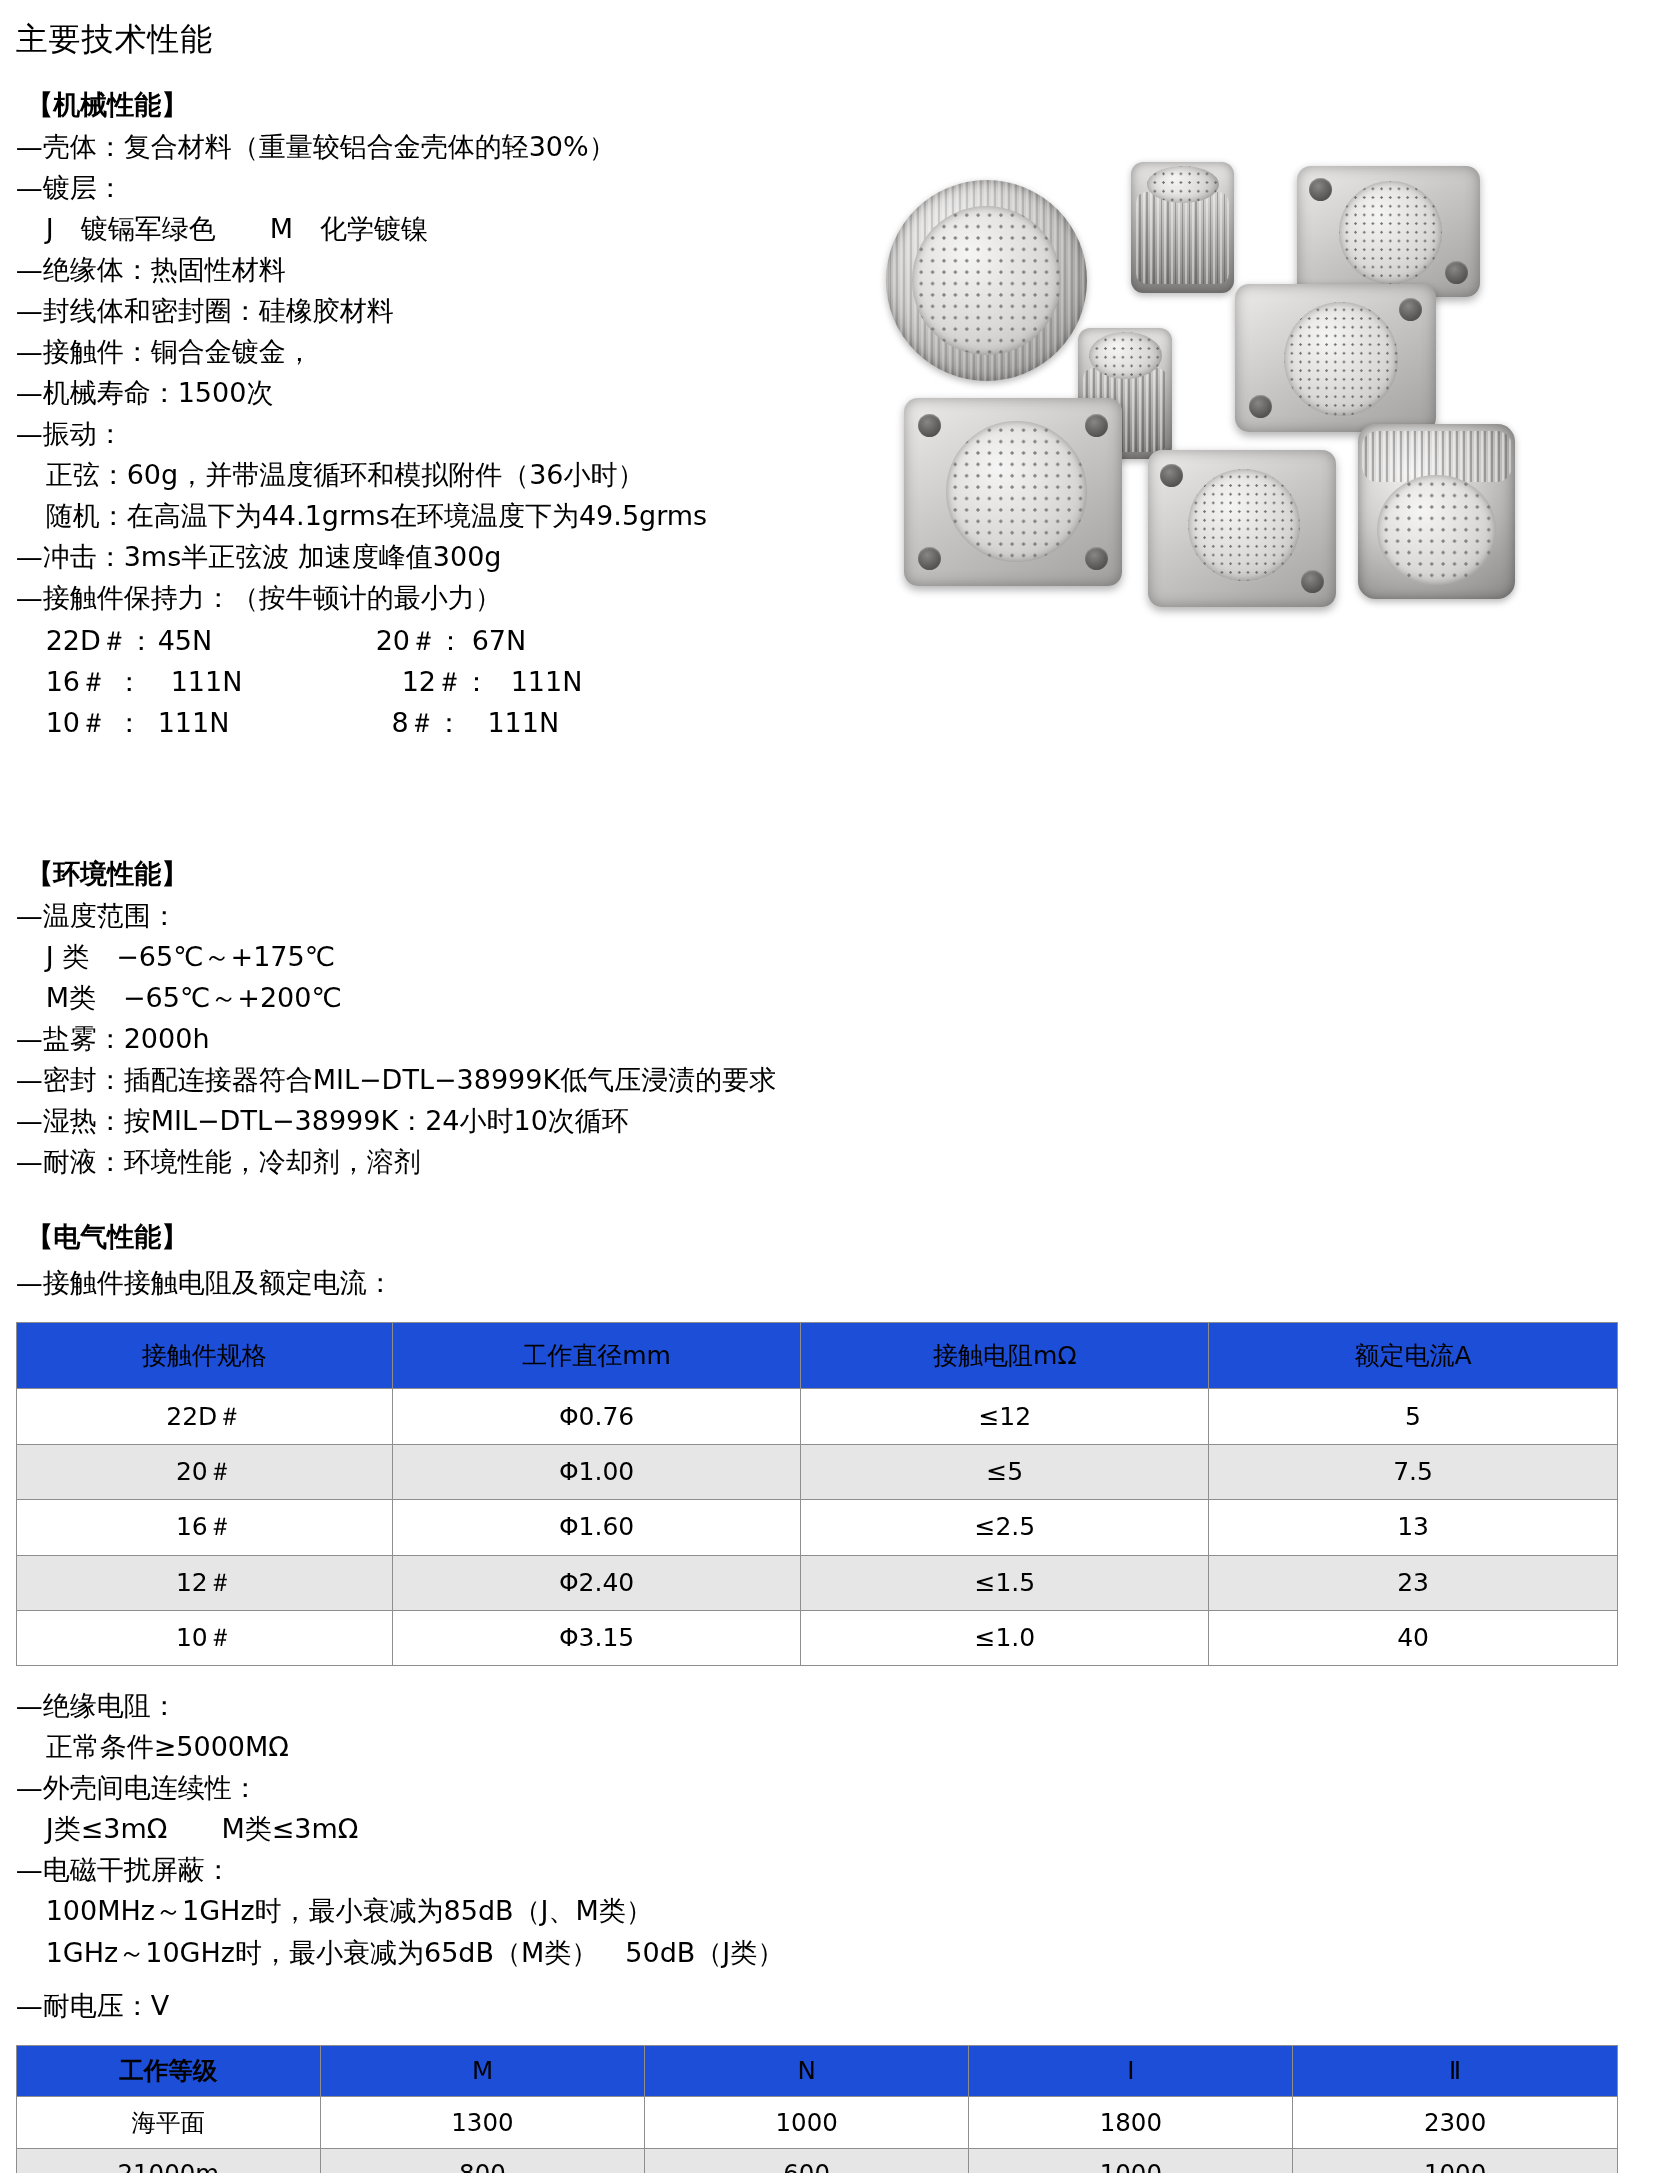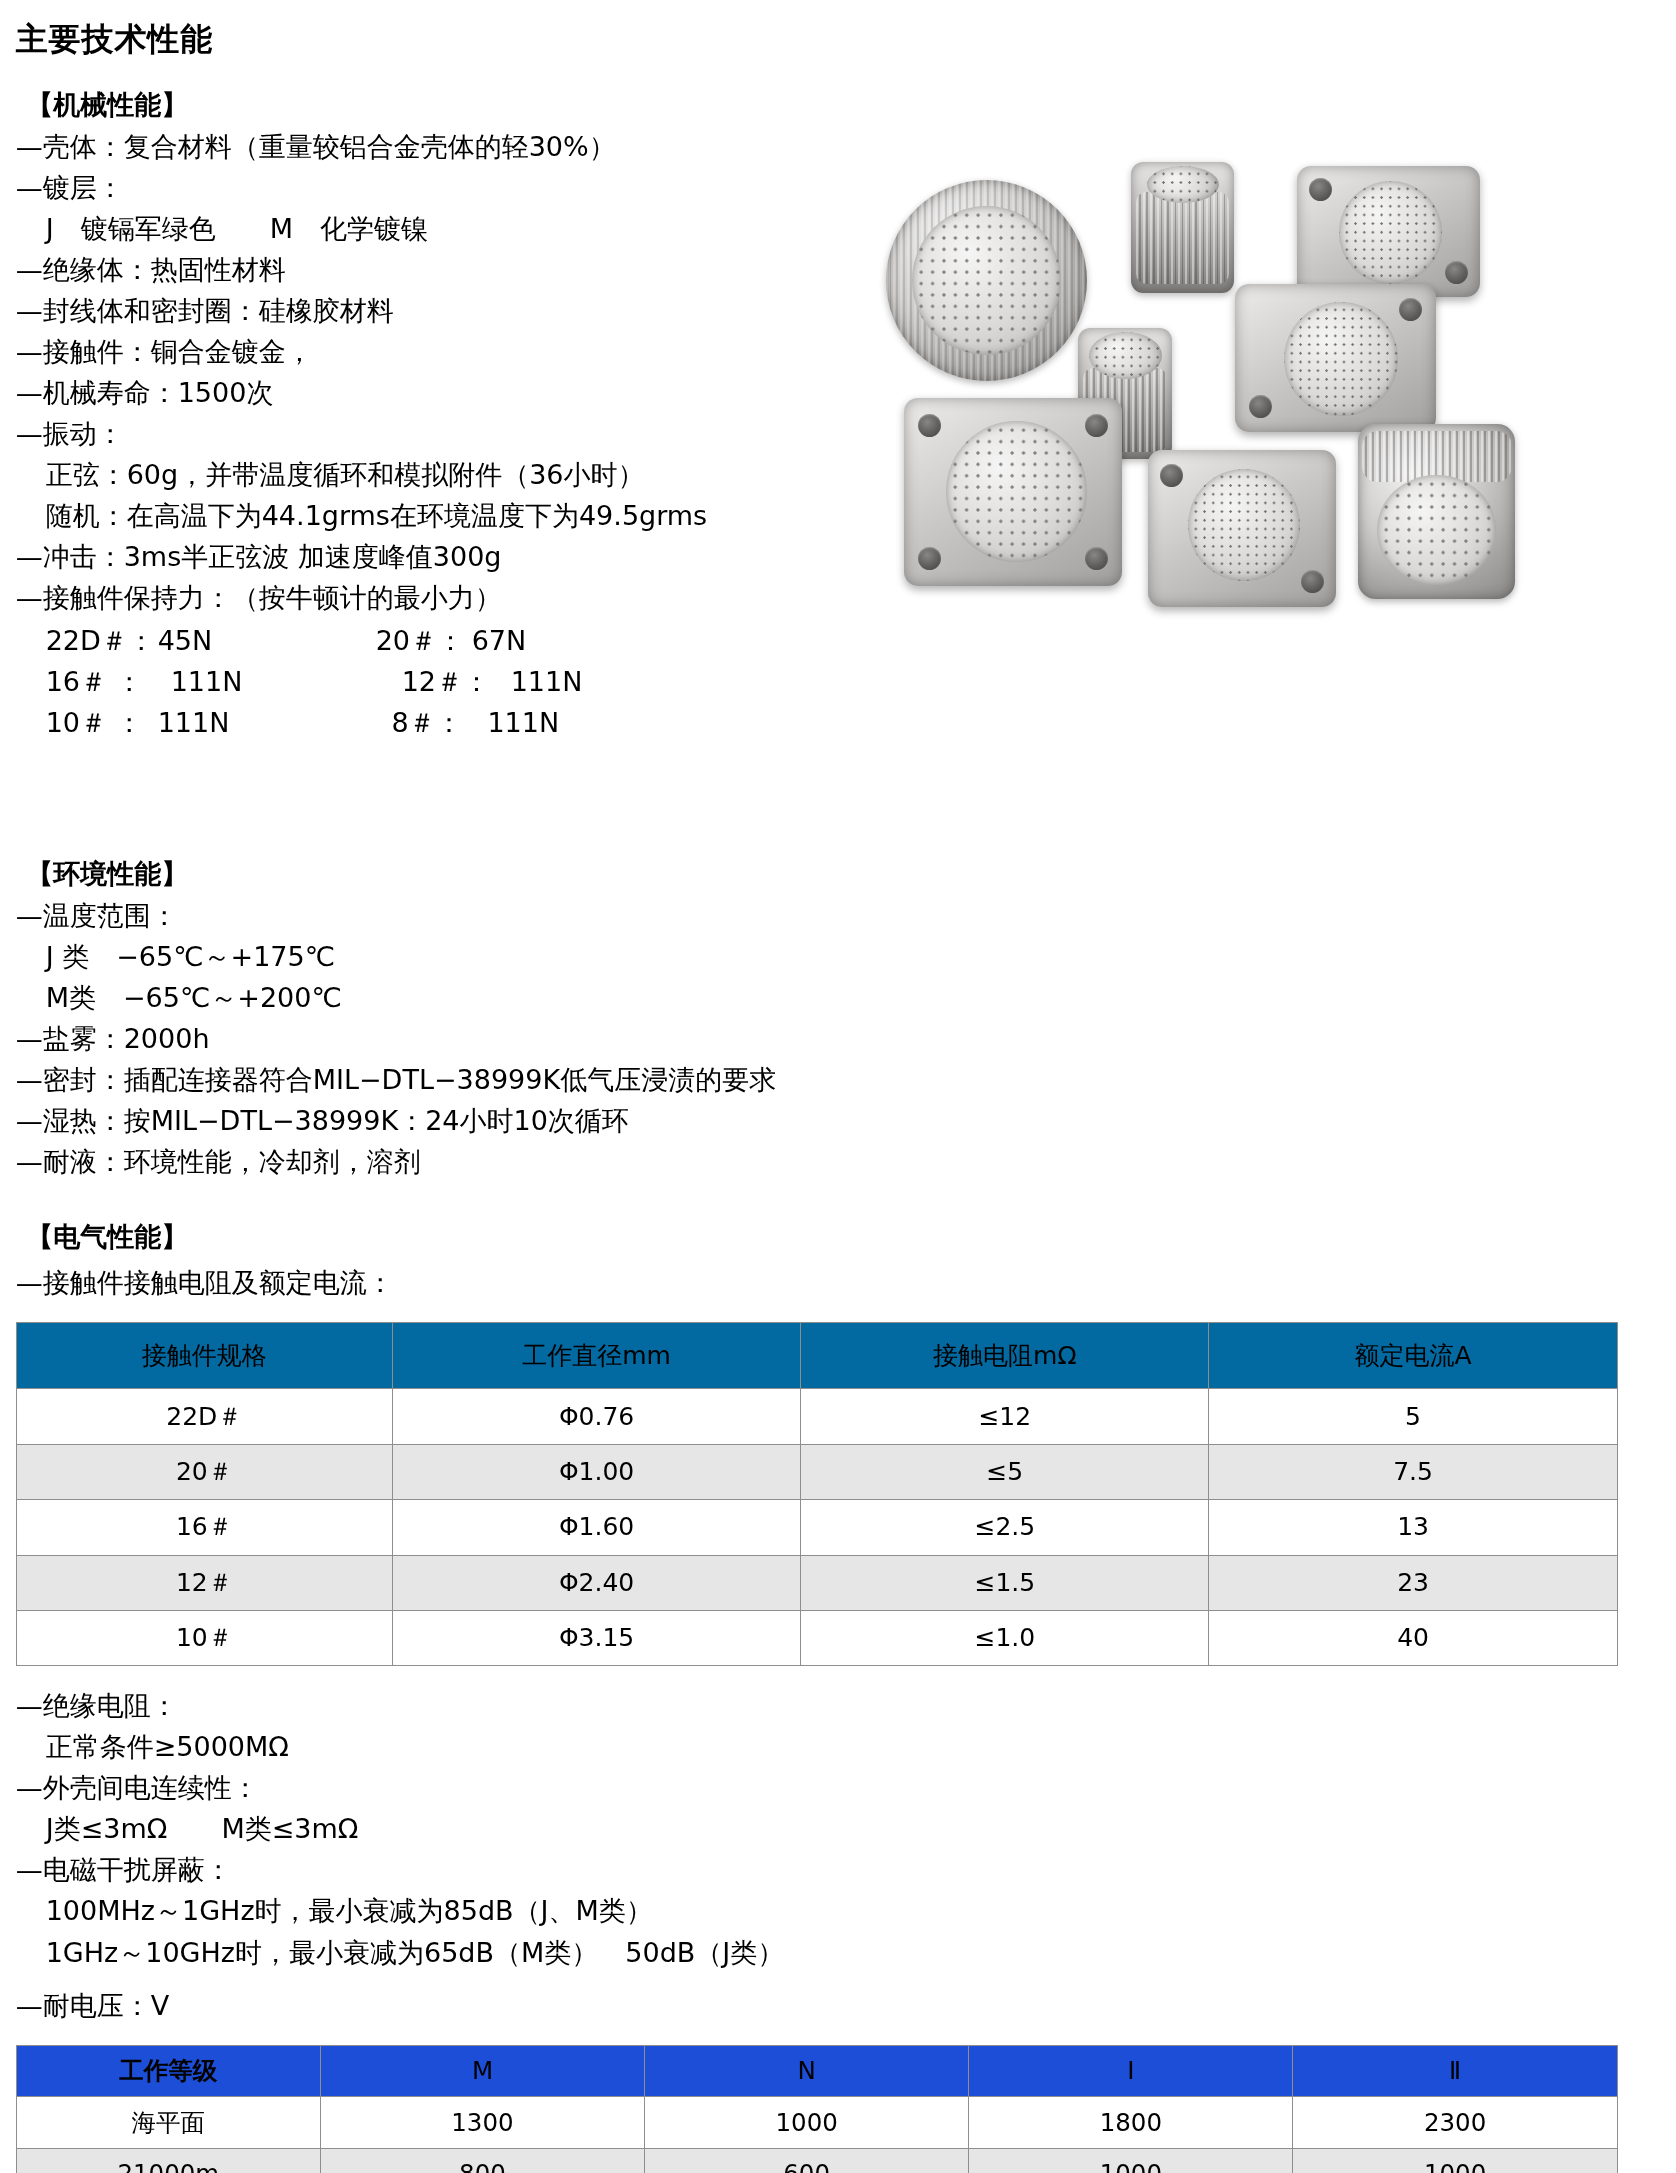--- a/index.html
+++ b/index.html
@@ -24,21 +24,21 @@
   }
   .inner {
     position: absolute;
     left: 15.7px;
     top: 19px;
     width: 1646px;
   }
 
   .doc-title {
     font-size: 32px;
-    font-weight: bold;
+    font-weight: normal;
     letter-spacing: 0.9px;
     line-height: 1.25;
     margin: 0 0 26px 0;
   }
 
   .section-head {
     font-size: 27px;
     font-weight: bold;
     line-height: 1.5;
     margin: 0;
@@ -150,21 +150,21 @@
   table.grid th,
   table.grid td {
     border: 0.9px solid #8e8e8e;
     text-align: center;
     font-size: 25px;
     font-weight: normal;
     padding: 12.2px 3.5px;
     line-height: 1.2;
   }
   table.grid thead th {
-    background: #0369a1;
+    background: #1d4ed8;
     padding: 17.5px 3.5px;
   }
   table.grid tbody tr:nth-child(even) td {
     background: #e6e6e6;
   }
   table.grid tbody tr:nth-child(odd) td {
     background: #ffffff;
   }
   table.grid.outer {
     border: 1.7px solid #5a5a5a;

